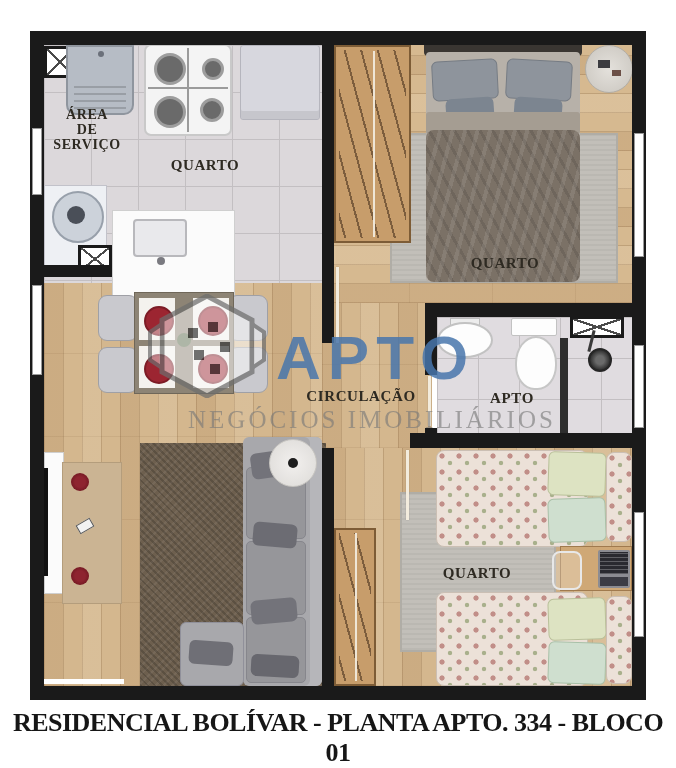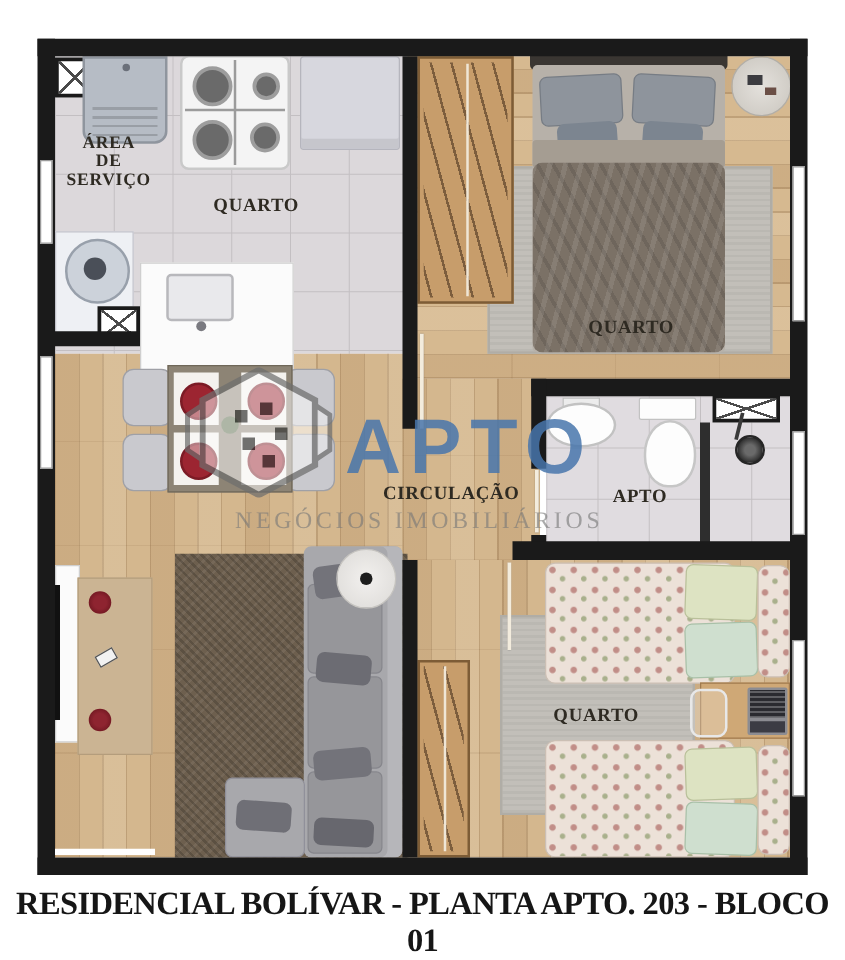--- a/index.html
+++ b/index.html
@@ -44,21 +44,21 @@
   .pillow{position:absolute;border-radius:6px;}
   .floral{background-color:#ece1d8;
     background-image:radial-gradient(circle at 5px 5px,#c18e88 2.2px,transparent 3px),
                      radial-gradient(circle at 13px 12px,#a9b08c 1.8px,transparent 2.6px);
     background-size:17px 16px;border:1px solid #cbbfb4;border-radius:8px;}
   
   #watermark{position:absolute;left:0;top:0;width:100%;height:100%;pointer-events:none;z-index:60;}
   .brand{position:absolute;font-family:"Liberation Sans",sans-serif;font-weight:bold;
          font-size:62px;letter-spacing:7px;color:rgba(72,117,172,.85);}
   .tagline{position:absolute;font-family:"Liberation Serif",serif;
-         font-size:19px;letter-spacing:3px;color:rgba(120,120,120,.62);}
+         font-size:25px;letter-spacing:3px;color:rgba(120,120,120,.62);}
   #title{position:absolute;left:0;top:708px;width:676px;text-align:center;
          font-weight:bold;font-size:26px;color:#161616;letter-spacing:-.5px;}
 </style>
 </head>
 <body>
 
 <div id="stage">
 
   <div class="tile" style="left:44px;top:45px;width:282px;height:238px;"></div>
   <div class="wood-v" style="left:44px;top:283px;width:282px;height:403px;"></div>
@@ -225,15 +225,15 @@
         <rect x="60" y="28" width="10" height="10" fill="#3d3d3d"></rect>
         <rect x="72" y="48" width="10" height="10" fill="#3d3d3d"></rect>
         <rect x="46" y="56" width="10" height="10" fill="#3d3d3d"></rect>
         <rect x="62" y="70" width="10" height="10" fill="#3d3d3d"></rect>
       </g>
     </svg>
     <div class="brand" style="left:276px;top:322px;">APTO</div>
     <div class="tagline" style="left:188px;top:406px;">NEGÓCIOS IMOBILIÁRIOS</div>
   </div>
 
-  <div id="title">RESIDENCIAL BOLÍVAR - PLANTA APTO. 203 - BLOCO 01</div>
+  <div id="title">RESIDENCIAL BOLÍVAR - PLANTA APTO. 334 - BLOCO 01</div>
 
 </div>
 
 </body></html>

